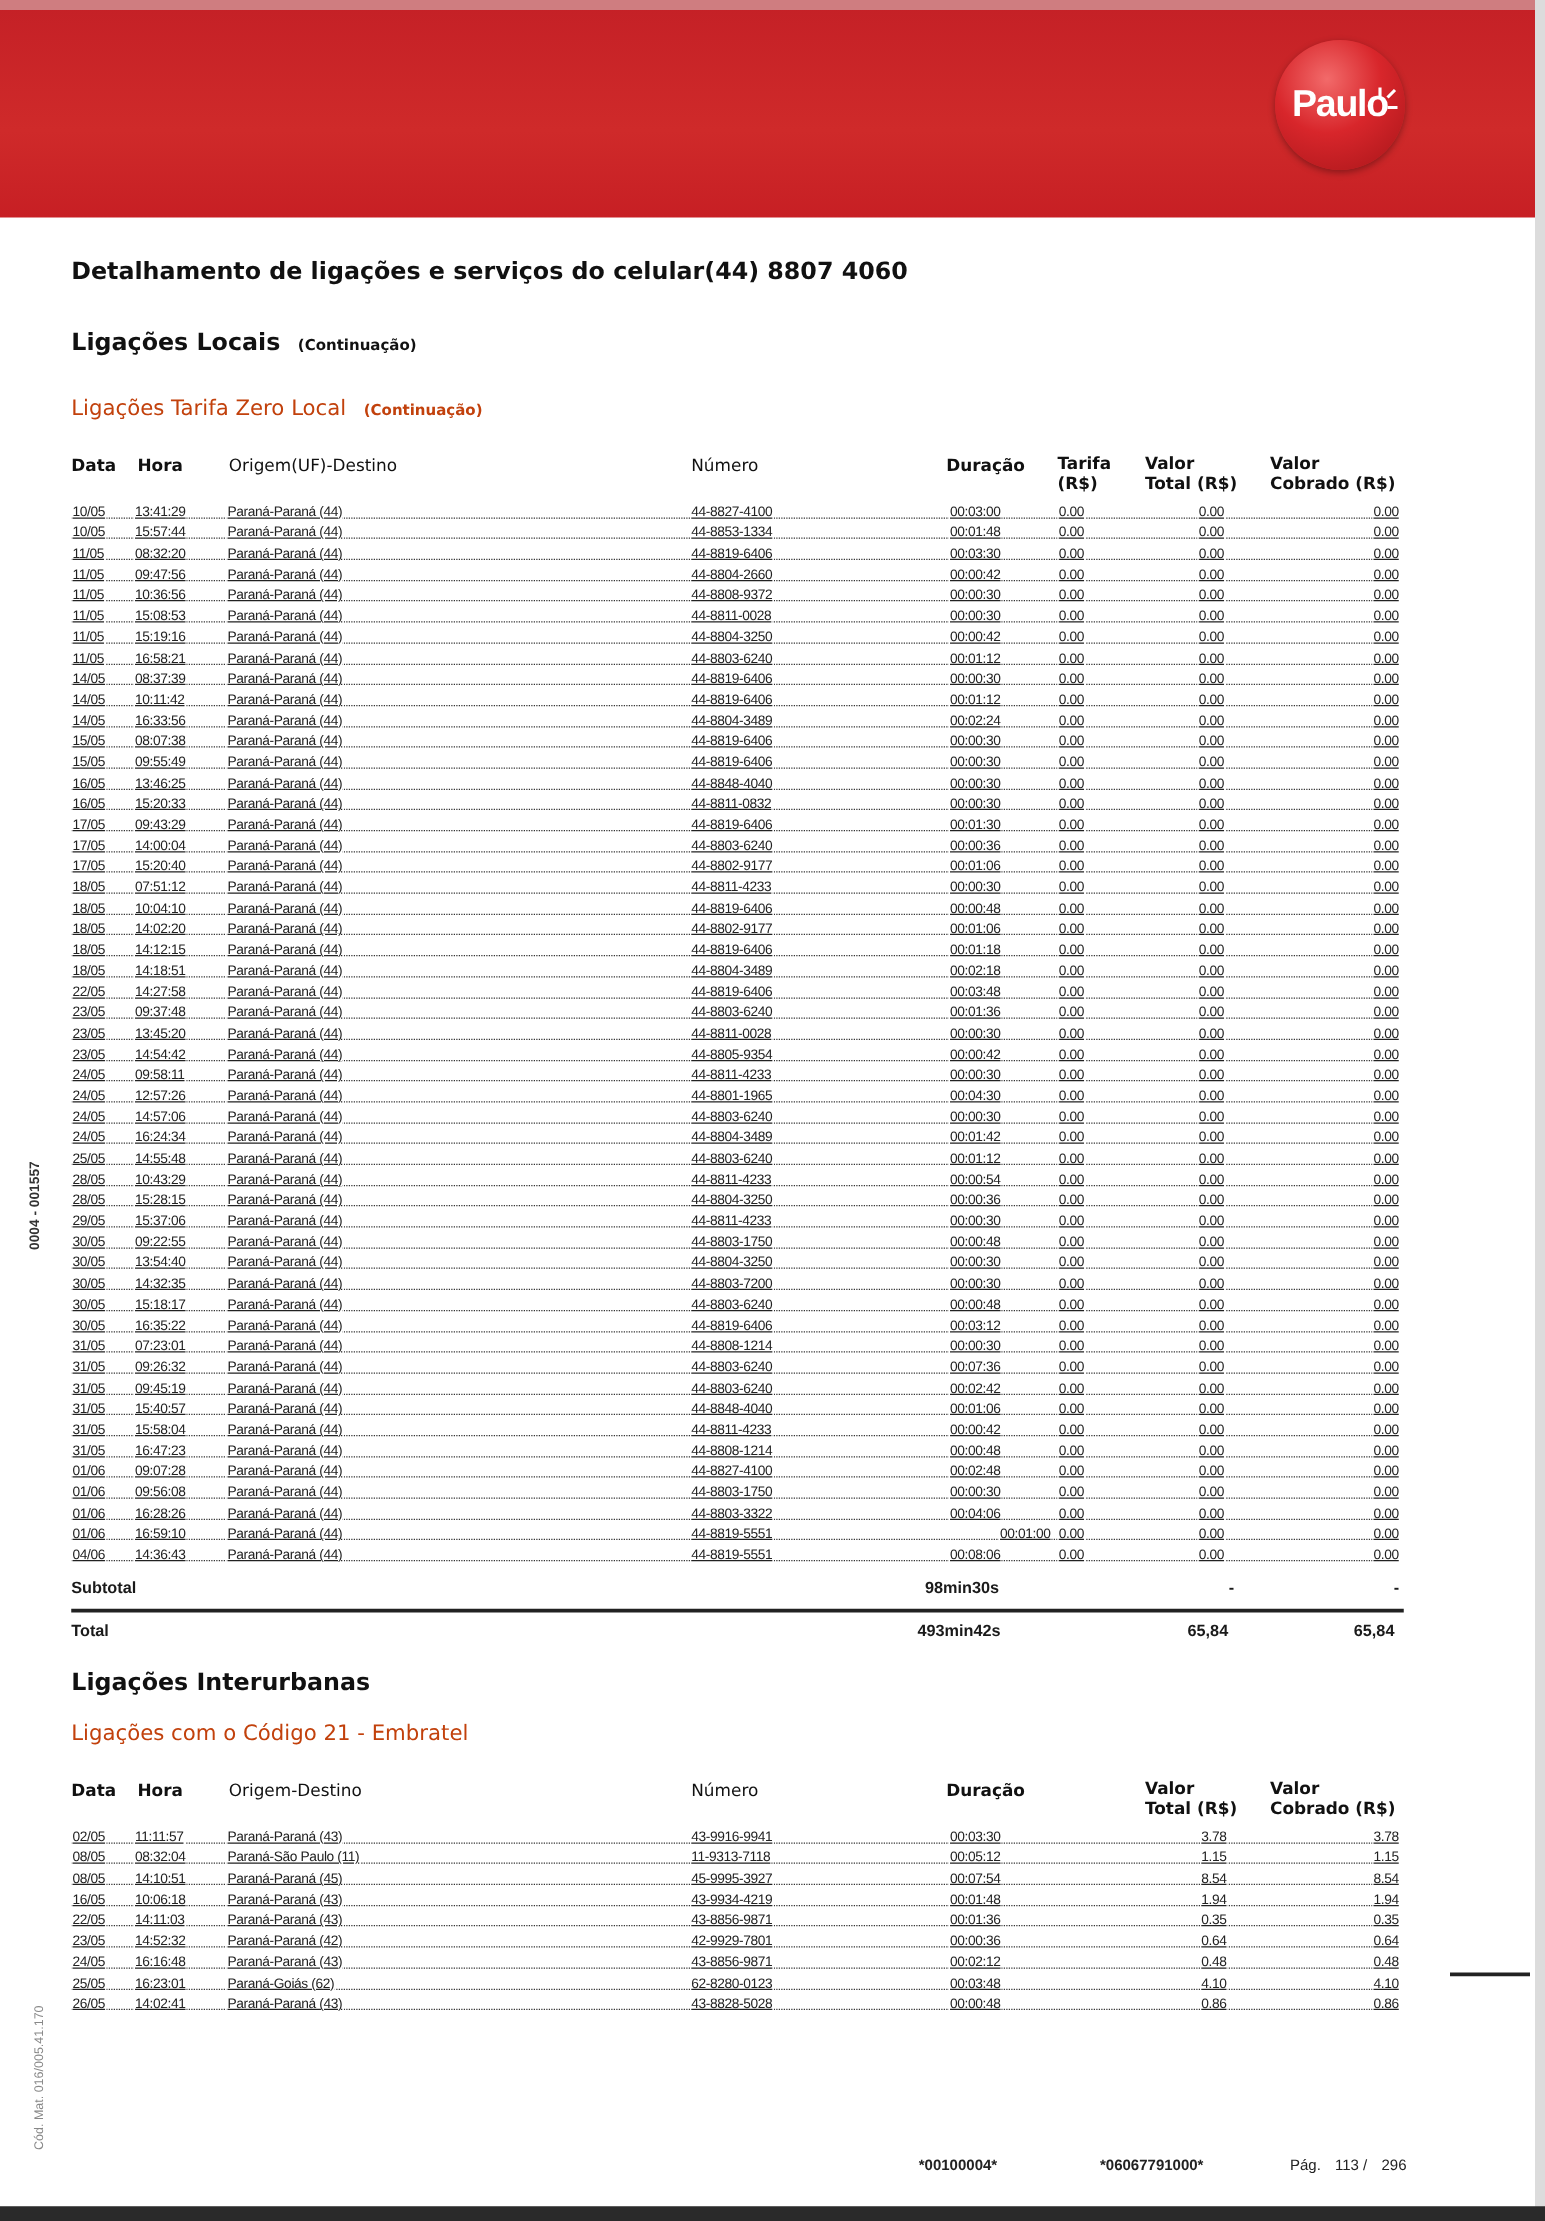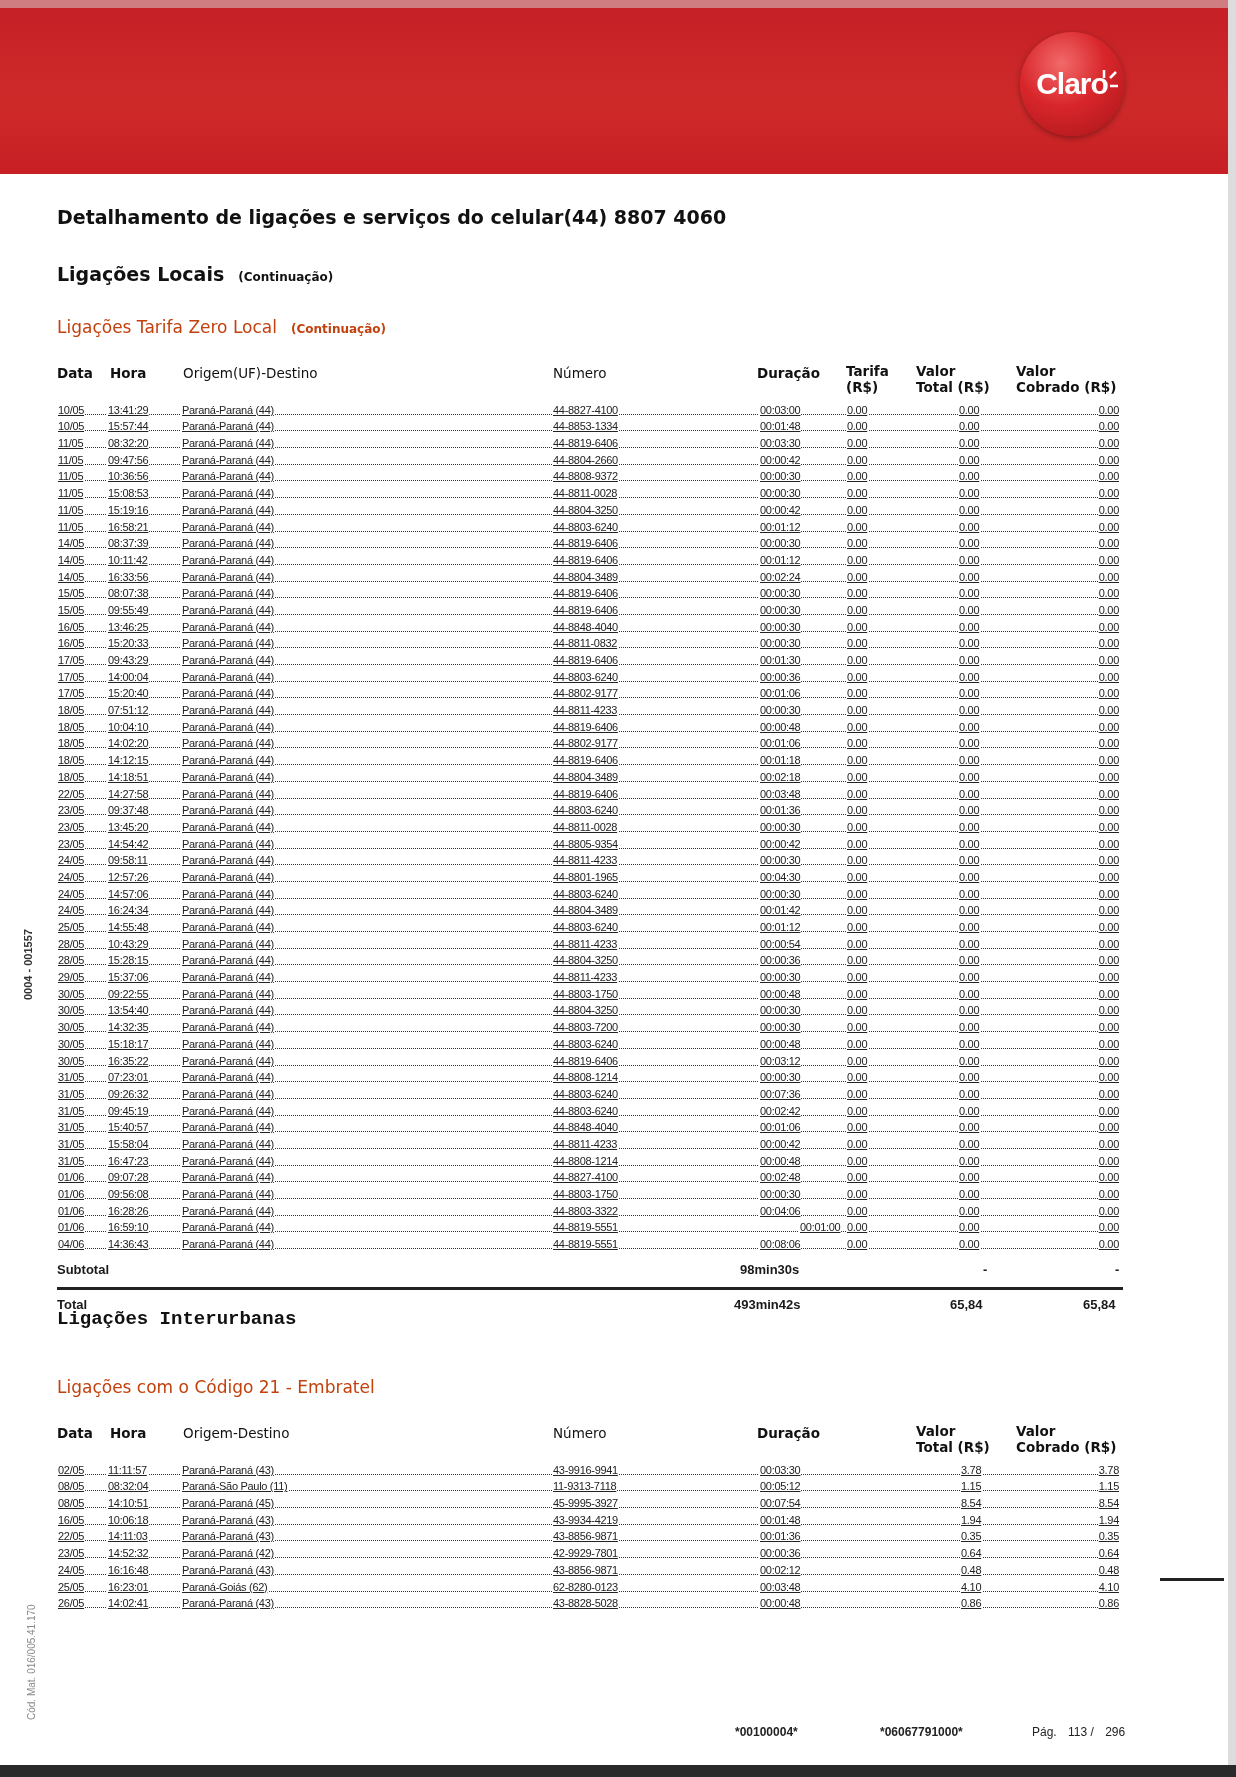--- a/index.html
+++ b/index.html
@@ -45,21 +45,21 @@
   .rule { position:absolute; left:57px; width:1066px; height:3px; background:#222; }
 
   .footer { position:absolute; top:1725px; font-family:"Liberation Sans", sans-serif; font-size:12px; font-weight:bold; color:#222; }
 </style>
 </head>
 <body>
 
 <div class="header-band">
   <div class="topline"></div>
   <div class="logo">
-    <span>Claro</span>
+    <span>Paulo</span>
     <svg class="rays" viewBox="0 0 20 30">
       <line x1="4" y1="2" x2="4" y2="10" stroke="#fff" stroke-width="2.5"></line>
       <line x1="10" y1="10" x2="16" y2="4" stroke="#fff" stroke-width="2.5"></line>
       <line x1="10" y1="18" x2="18" y2="18" stroke="#fff" stroke-width="2.5"></line>
     </svg>
   </div>
 </div>
 
 <div class="right-edge"></div>
 <div class="side-tick"></div>
@@ -666,21 +666,21 @@
   <span style="left:1058px;">-</span>
 </div>
 <div class="rule" style="top:1287px;"></div>
 <div class="subtotal-row" style="top:1297px;">
   <span style="left:0;">Total</span>
   <span style="left:677px;">493min42s</span>
   <span style="left:893px;">65,84</span>
   <span style="left:1026px;">65,84</span>
 </div>
 
-<div class="h2" style="top:1308px;font-family:Liberation Mono, monospace;">Ligações Interurbanas</div>
+<div class="h2" style="top:1335px;">Ligações Interurbanas</div>
 <div class="h3" style="top:1377px;">Ligações com o Código 21 - Embratel</div>
 
 <div>
   <div class="colhead" style="left:57px;top:1425px;">Data</div>
   <div class="colhead" style="left:110px;top:1425px;">Hora</div>
   <div class="colhead" style="left:183px;top:1425px;font-weight:normal;">Origem-Destino</div>
   <div class="colhead" style="left:553px;top:1425px;font-weight:normal;">Número</div>
   <div class="colhead" style="left:757px;top:1425px;">Duração</div>
   <div class="colhead" style="left:916px;top:1423px;">
       <div>Valor</div>

